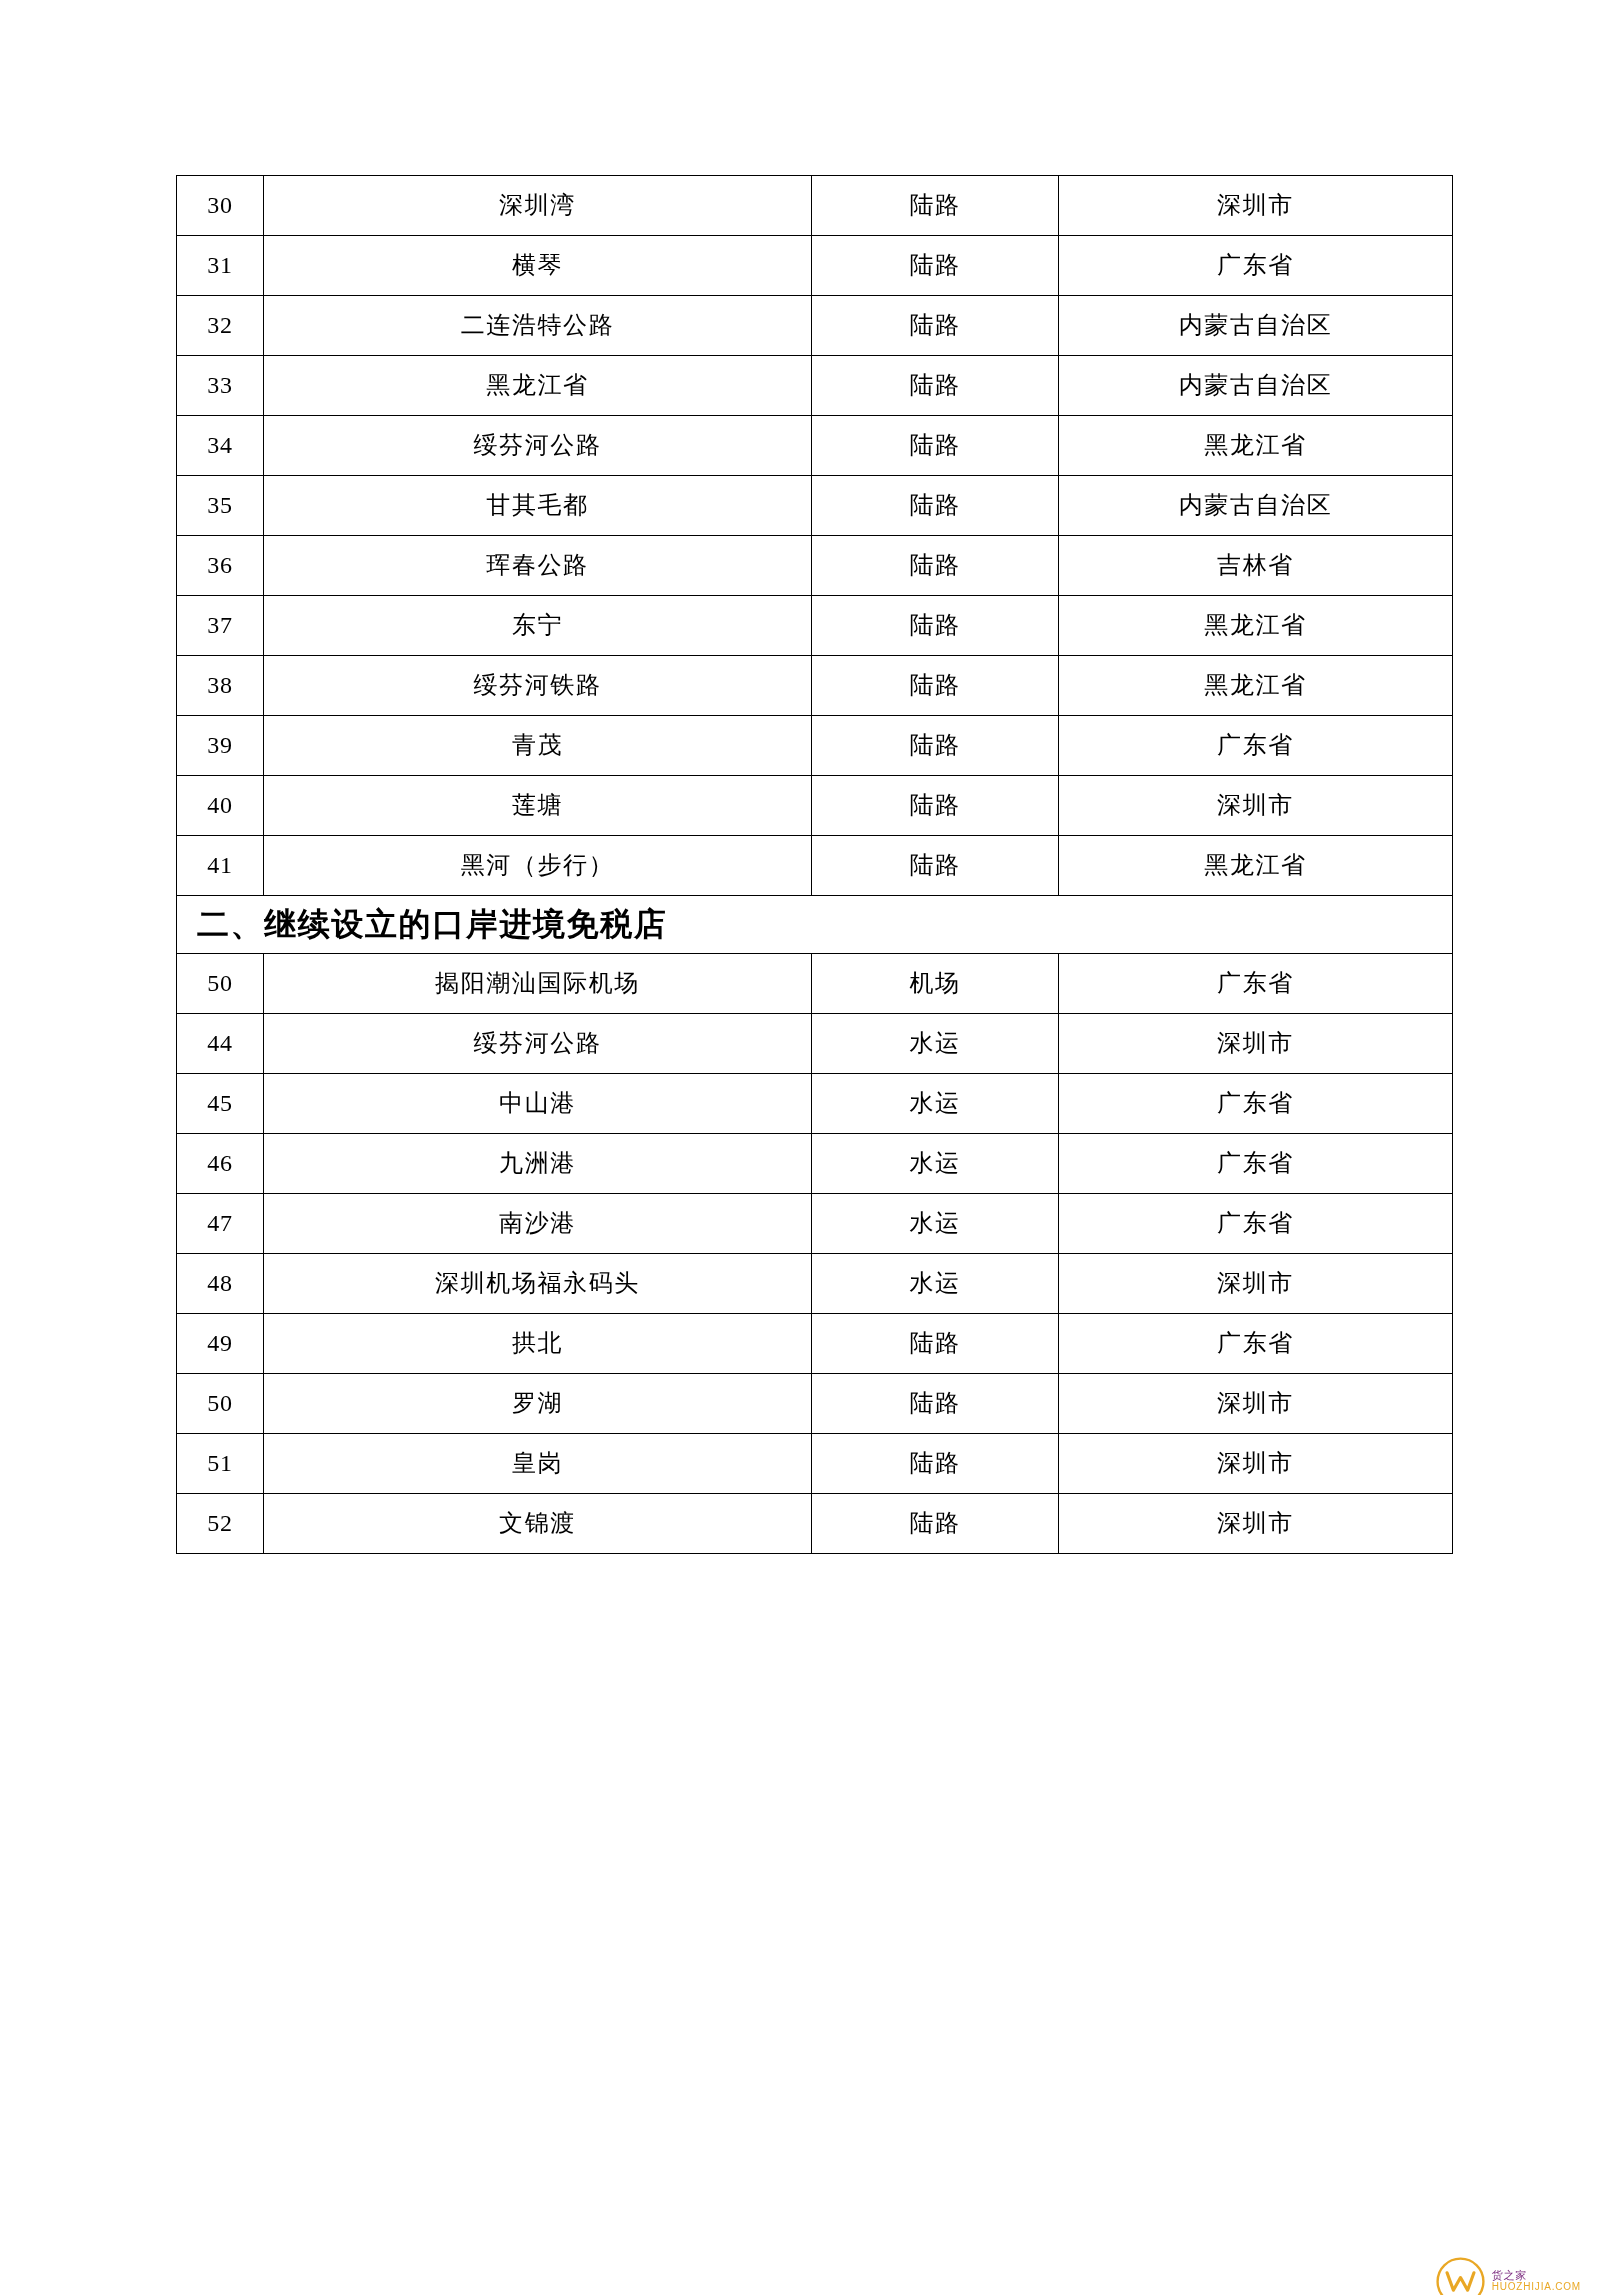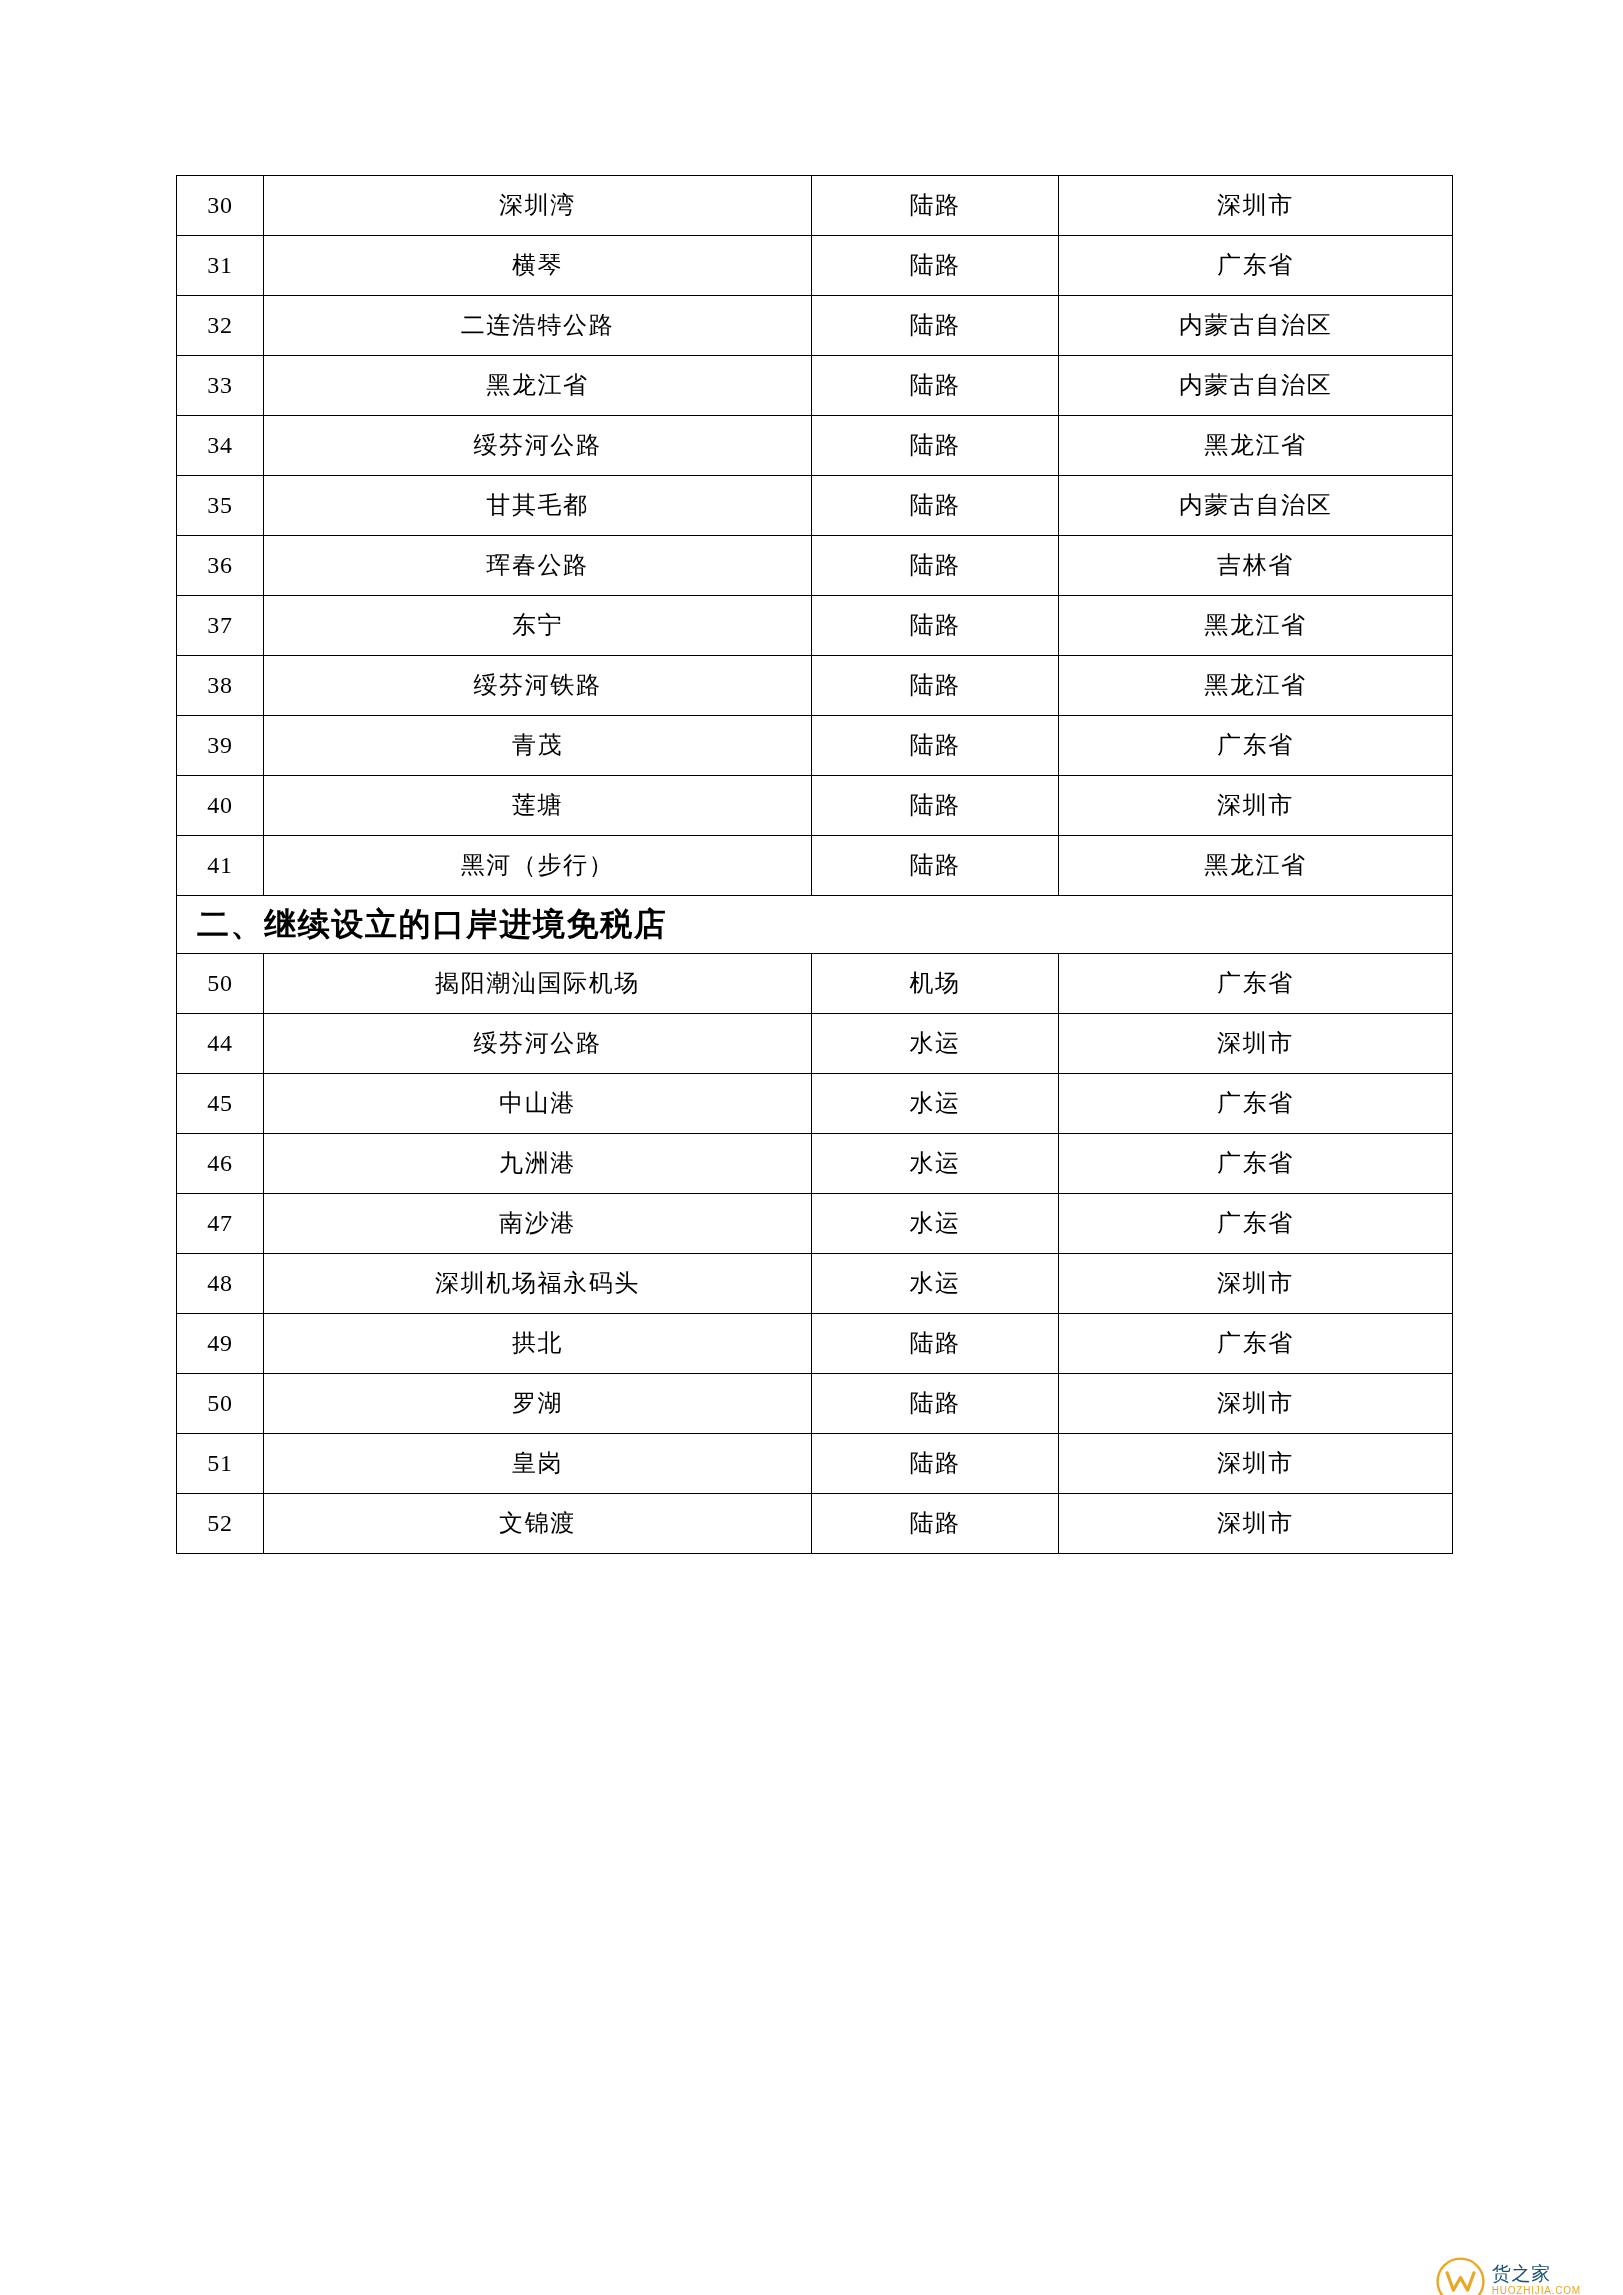--- a/index.html
+++ b/index.html
@@ -83,23 +83,23 @@
     height: 49px;
     flex: 0 0 auto;
   }
   .wm-text {
     display: flex;
     flex-direction: column;
     justify-content: center;
     line-height: 1.05;
   }
   .wm-title {
-    font-family: Liberation Mono, monospace;
-    font-size: 19px;
-    color: #0c4a6e;
+    font-family: Liberation Sans, sans-serif;
+    font-size: 11px;
+    color: #701a75;
     letter-spacing: 0.8px;
   }
   .wm-sub {
     font-family: "Liberation Sans", sans-serif;
     font-size: 10px;
     color: #e8a31a;
     letter-spacing: 0.8px;
   }
 </style>
 </head>

